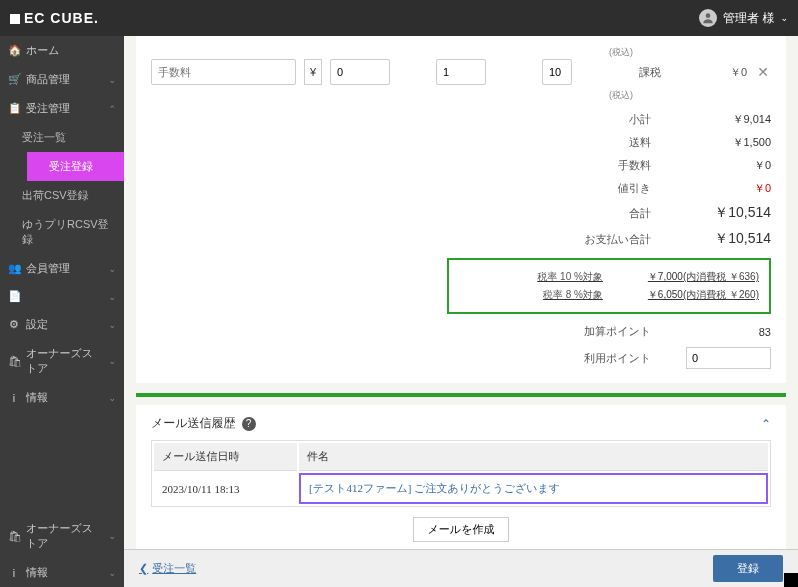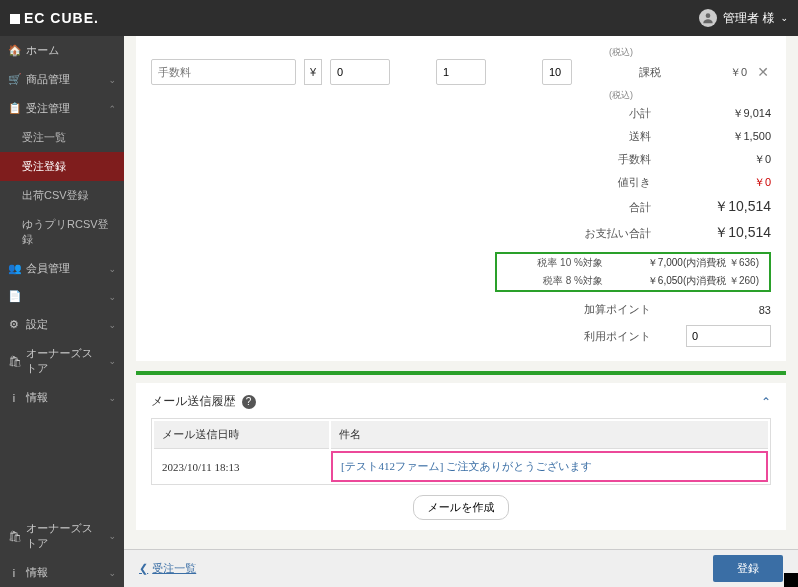--- a/index.html
+++ b/index.html
@@ -13,57 +13,57 @@
 .header-right{display:flex;align-items:center;gap:6px;}
 .avatar{width:18px;height:18px;border-radius:50%;background:#ccc;display:inline-flex;align-items:center;justify-content:center;}
 .avatar svg{width:14px;height:14px;fill:#666;}
 .container{display:flex;height:551px;}
 .sidebar{width:124px;background:#3b3b3b;color:#ccc;display:flex;flex-direction:column;justify-content:space-between;}
 .side-top,.side-bottom{display:flex;flex-direction:column;}
 .side-item{display:flex;align-items:center;padding:7px 8px;font-size:11px;cursor:pointer;gap:6px;}
 .side-item .ico{width:12px;text-align:center;font-size:11px;}
 .side-item .exp{margin-left:auto;font-size:9px;color:#888;}
 .side-item.sub{padding-left:22px;font-size:11px;color:#bbb;}
-.side-item.sub.active{background:#7f1d1d;color:#fff;}
+.side-item.sub.active{background:#d946ef;color:#fff;margin-left:27px;}
 .main{flex:1;background:#f4f4f0;overflow:auto;position:relative;}
 .panel{background:#fff;margin:0 12px 10px 12px;padding:10px 15px;}
 .row{display:flex;align-items:center;gap:8px;margin-bottom:4px;}
 .input{border:1px solid #ccc;height:26px;padding:0 6px;font-size:11px;border-radius:2px;}
 .input.name{width:145px;}
 .input.price{width:60px;}
 .input.qty{width:50px;text-align:left;}
 .input.tax{width:30px;text-align:left;}
 .cur-box{border:1px solid #ccc;height:26px;width:18px;display:flex;align-items:center;justify-content:center;font-size:11px;}
 .tax-note{font-size:9px;color:#888;text-align:center;width:100%;margin-left:160px;}
 .taxlabel{margin-left:auto;font-size:11px;color:#555;width:50px;text-align:left;}
 .taxval{width:50px;text-align:right;font-size:11px;color:#555;}
 .close-x{color:#888;font-size:14px;cursor:pointer;width:16px;text-align:center;}
-.totals{}
+.totals{margin-top:6px;}
 .total-row{display:flex;justify-content:flex-end;align-items:center;padding:4px 0;font-size:11px;}
 .total-row .lbl{color:#555;min-width:80px;text-align:right;}
 .total-row .val{min-width:120px;text-align:right;}
 .total-row.big .val{font-size:14px;}
 .total-row.red .val{color:#c00;}
-.tax-box{border:2px solid #2aa02a;padding:0 10px;margin:6px 0 6px auto;width:276px;}
+.tax-box{border:2px solid #2aa02a;padding:8px 10px;margin:6px 0 6px auto;width:324px;text-decoration:underline;}
 .tax-box .total-row{padding:2px 0;font-size:10px;}
 .tax-box .lbl{min-width:90px;}
 .tax-box .val{min-width:80px;}
 .tax-box .det{font-size:10px;color:#444;text-align:center;}
 .point-input{border:1px solid #ccc;width:85px;height:22px;padding:0 5px;font-size:11px;text-align:left;}
 .divider{height:4px;background:#2aa02a;margin:8px 12px;}
 .mail-panel{background:#fff;margin:0 12px 50px 12px;padding:10px 15px;}
 .mail-head{display:flex;align-items:center;gap:6px;font-size:12px;margin-bottom:8px;}
 .mail-head .q{display:inline-flex;width:14px;height:14px;border-radius:50%;background:#555;color:#fff;align-items:center;justify-content:center;font-size:10px;}
 .mail-head .col{margin-left:auto;color:#3a6ea5;font-size:12px;cursor:pointer;}
 .mail-tbl{width:100%;border:1px solid #ddd;}
 .mail-tbl th{background:#f0f0f0;text-align:left;padding:6px 8px;font-size:11px;font-weight:normal;border-bottom:1px solid #ddd;}
 .mail-tbl td{padding:6px 8px;font-size:11px;font-family:Liberation Serif, serif;}
-.mail-tbl td.sub{border:2px solid #ec4899;}
+.mail-tbl td.sub{border:2px solid #8b5cf6;}
 .mail-tbl a{color:#3a6ea5;text-decoration:none;}
-.mail-btn{display:block;margin:10px auto 0;padding:4px 14px;background:#fff;border:1px solid #ccc;font-size:11px;cursor:pointer;border-radius:10px;}
+.mail-btn{display:block;margin:10px auto 0;padding:4px 14px;background:#fff;border:1px solid #ccc;font-size:11px;cursor:pointer;border-radius:0;}
 .footer{position:absolute;bottom:0;left:124px;right:0;background:#efefef;border-top:1px solid #ccc;height:38px;display:flex;align-items:center;padding:0 15px;}
 .footer .back{color:#3a6ea5;font-size:11px;display:flex;align-items:center;gap:4px;}
 .footer .reg{margin-left:auto;background:#3a6ea5;color:#fff;border:none;padding:6px 24px;font-size:11px;border-radius:2px;cursor:pointer;}
 .badge{position:absolute;bottom:0;right:0;width:14px;height:14px;background:#000;}
 </style>
 </head>
 <body>
 
 <div class="header">
   <div class="header-left">
@@ -220,21 +220,21 @@
 
     <div class="mail-panel">
       <div class="mail-head">
         <span>メール送信履歴</span>
         <span class="q">?</span>
         <span class="col">⌃</span>
       </div>
       <table class="mail-tbl">
         <tbody>
             <tr>
-          <th style="width:175px">メール送信日時</th>
+          <th style="width:143px">メール送信日時</th>
           <th>件名</th>
         </tr>
         <tr>
           <td>2023/10/11 18:13</td>
           <td class="sub"><a href="#">[テスト412ファーム] ご注文ありがとうございます</a></td>
         </tr>
       </tbody>
         </table>
       <button class="mail-btn">メールを作成</button>
     </div>

